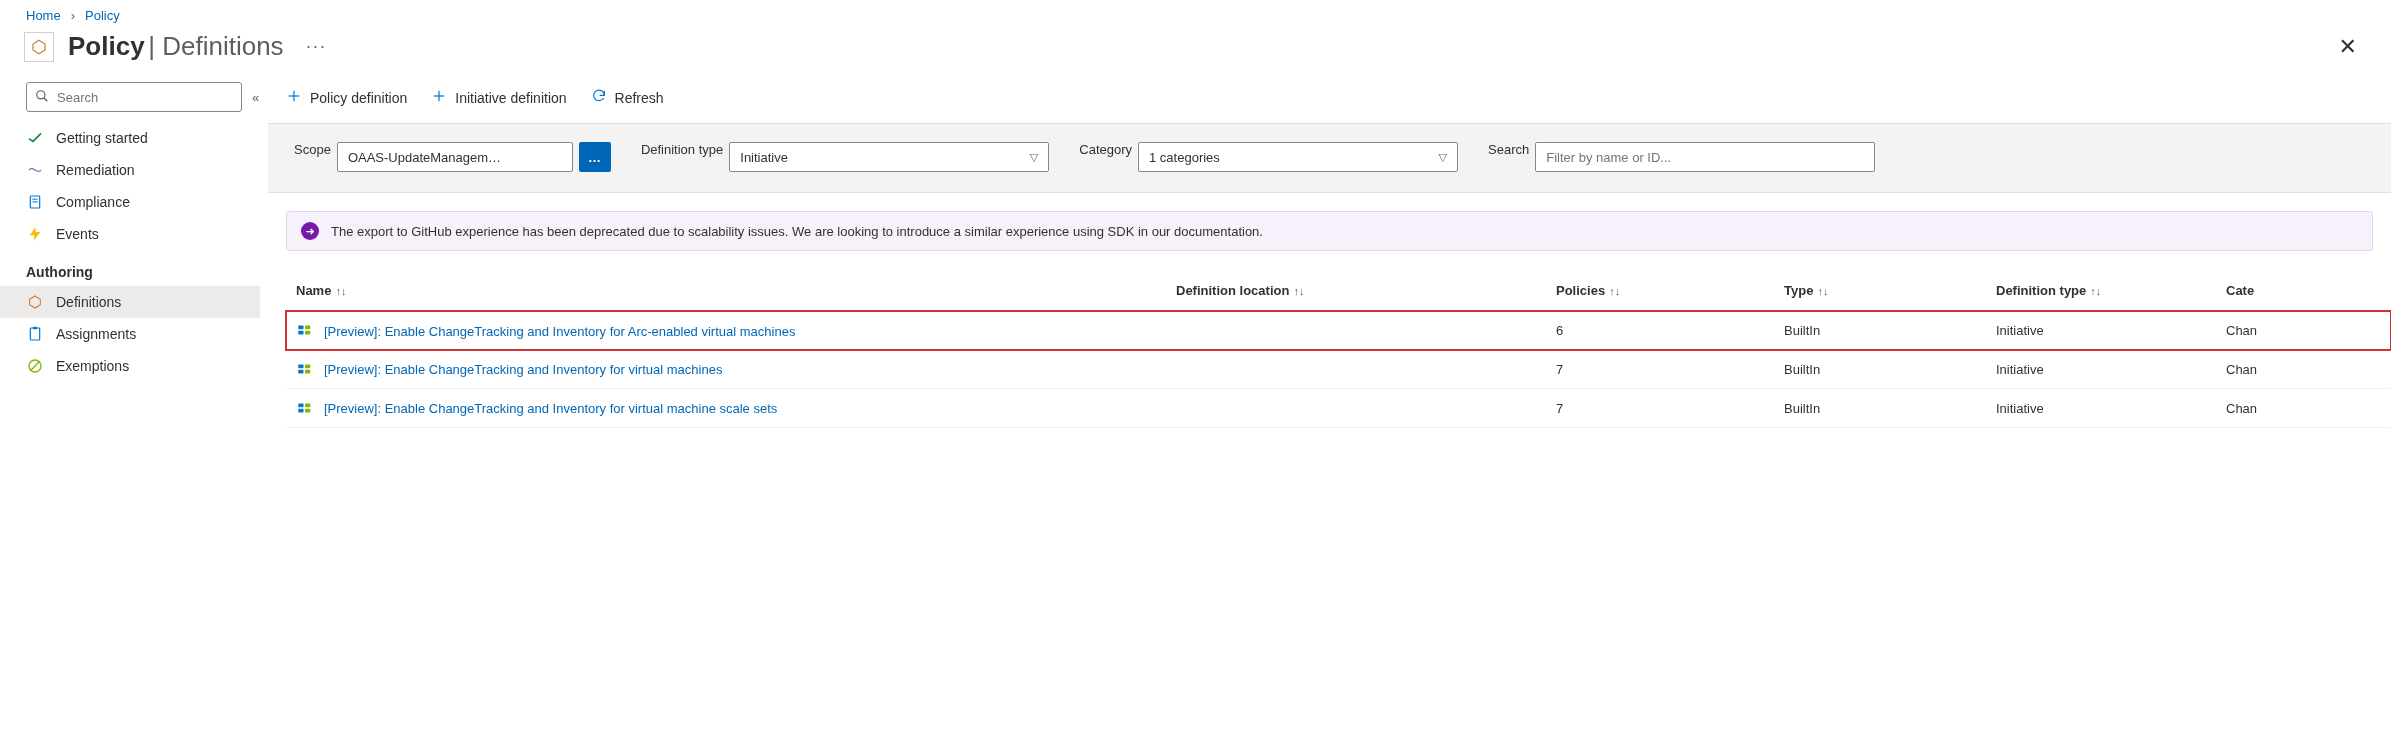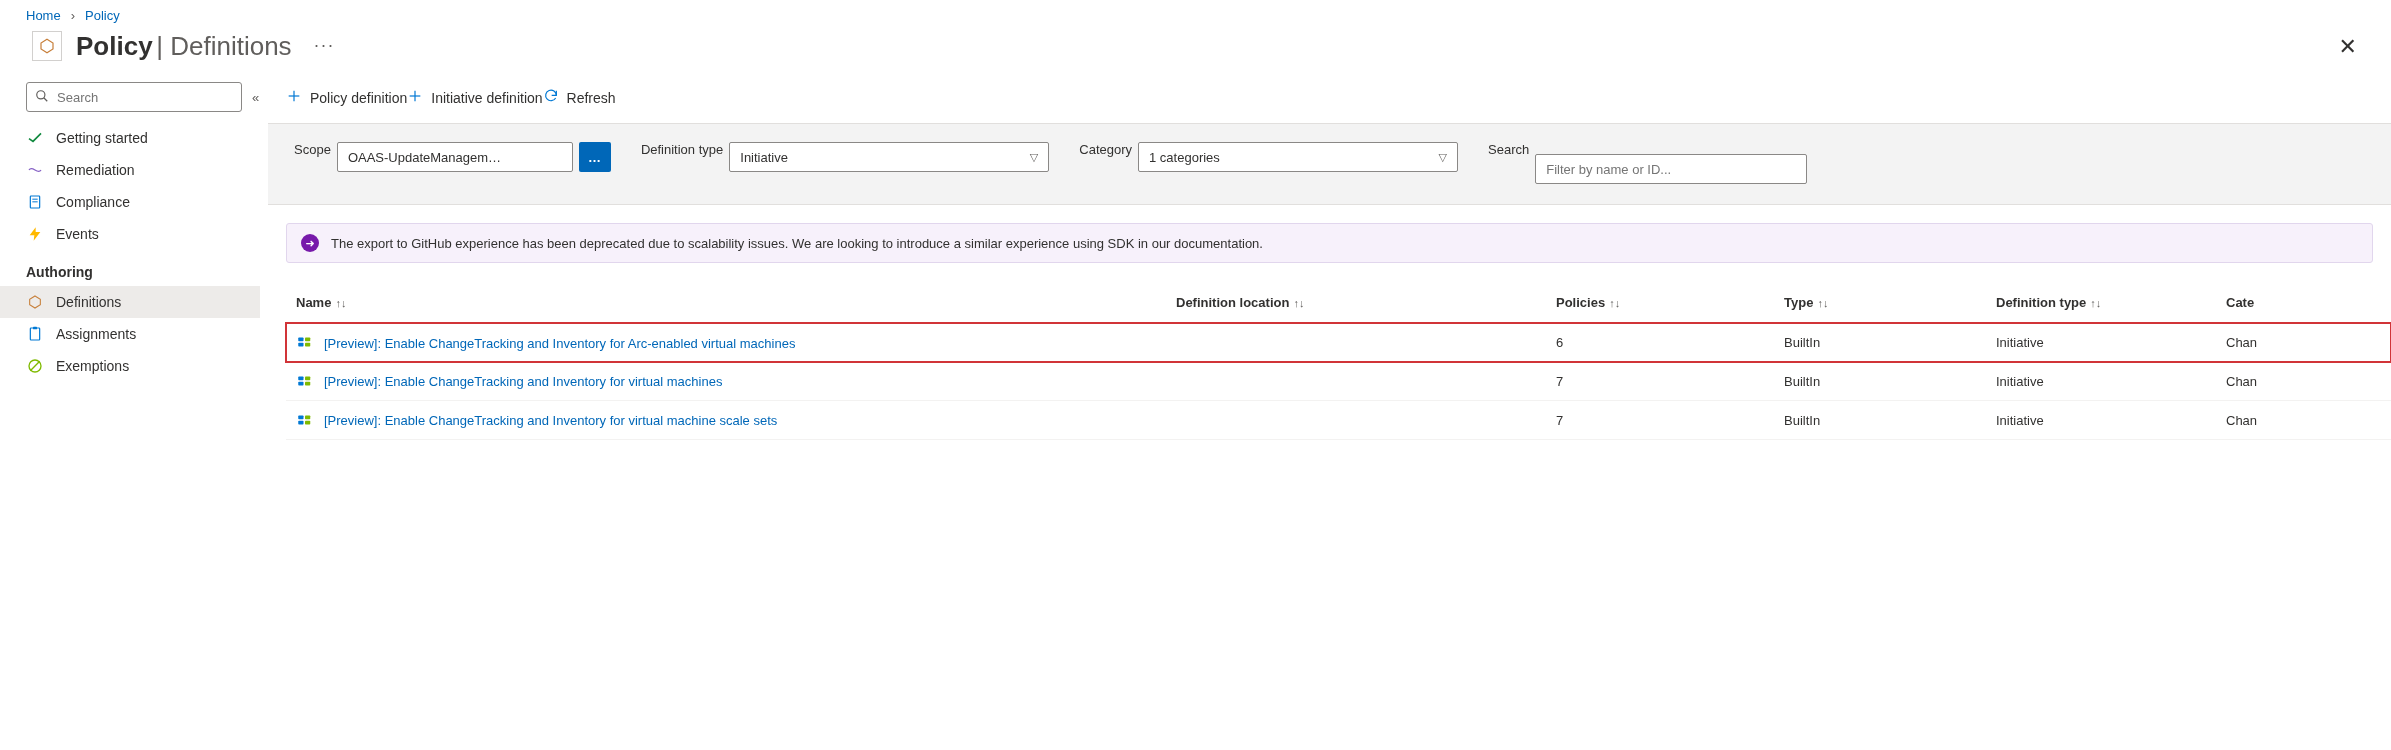--- a/index.html
+++ b/index.html
@@ -5,21 +5,21 @@
   * { box-sizing: border-box; margin: 0; padding: 0; font-family: "Segoe UI", -apple-system, sans-serif; }
   body { font-size: 13px; color: #323130; background: #fff; width: 2391px; height: 750px; overflow: hidden; }
 
   
   .breadcrumb { padding: 8px 26px 4px; font-size: 13px; display: flex; align-items: center; gap: 10px; }
   .breadcrumb span.link { color: #0067b8; cursor: pointer; }
   .breadcrumb span.sep { color: #605e5c; }
 
   
   .header-row { display: flex; align-items: center; justify-content: space-between; padding: 4px 24px 20px 24px; }
-  .header-left { display: flex; gap: 14px; margin-left: 8px; }
+  .header-left { display: flex; align-items: center; gap: 14px; }
   .header-icon { width: 30px; height: 30px; border: 1px solid #d2d0ce; display:flex; align-items:center; justify-content:center; }
   .header-title { font-size: 26px; font-weight: 600; }
   .header-sub { font-size: 26px; font-weight: 400; color: #605e5c; }
   .header-dots { color: #605e5c; font-size: 18px; letter-spacing: 1px; cursor: pointer; padding:4px 8px;}
   .header-close { font-size: 22px; color: #323130; cursor: pointer; padding: 0 10px;}
 
   
   .layout { display: flex; }
   .sidebar { width: 268px; flex-shrink: 0; padding-right: 8px; }
   .content { flex: 1; min-width: 0; }
@@ -29,35 +29,35 @@
   .sidebar-search { flex:1; display:flex; align-items:center; gap:8px; border:1px solid #8a8886; border-radius:3px; padding:4px 8px; height:30px;}
   .sidebar-search input { border:none; outline:none; flex:1; font-size:13px; }
   .collapse-chevrons { color:#605e5c; font-size:13px; cursor:pointer; }
 
   .nav-item { display:flex; align-items:center; gap:12px; padding:8px 14px 8px 26px; cursor:pointer; font-size:14px; color:#323130;}
   .nav-item.active { background:#edebe9; border-left:3px solid transparent; padding-left:23px; }
   .nav-item .icon { width:18px; display:flex; justify-content:center; }
   .nav-section { padding: 14px 14px 6px 26px; font-size:14px; font-weight:600; color:#323130;}
 
   
-  .toolbar { display:flex; align-items:center; padding: 6px 0 16px 18px; }
+  .toolbar { display:flex; align-items:center; gap:24px; padding: 6px 0 16px 18px; }
   .toolbar-btn { display:flex; align-items:center; gap:8px; color:#323130; cursor:pointer; font-size:14px;}
   .toolbar-btn .plus, .toolbar-btn .refresh-icon { color:#0067b8; }
 
   
   .filter-bar { background:#f3f3f3; padding:18px 26px 20px; display:flex; gap:30px; border-top:1px solid #e1dfdd; border-bottom:1px solid #e1dfdd;}
   .filter-group { display:flex; flex-direction:row; gap:6px; }
   .filter-label { font-size:13px; color:#323130; }
   .filter-control { height:30px; background:#fff; border:1px solid #8a8886; border-radius:2px; display:flex; align-items:center; justify-content:space-between; padding:4px 10px; font-size:13px; cursor:pointer;}
   .filter-control.scope { width:236px; }
   .scope-row { display:flex; gap:6px; }
   .scope-btn { width:32px; height:30px; background:#0067b8; color:#fff; display:flex; align-items:center; justify-content:center; border-radius:2px; letter-spacing:1px; font-weight:700; cursor:pointer;}
   .filter-control.def-type { width:320px; }
   .filter-control.category { width:320px;gap:11px; }
-  .filter-control.search-box { width:272px;margin-top:12px; }
+  .filter-control.search-box { width:340px; }
   .filter-control input { border:none; outline:none; flex:1; font-size:13px; width:100%; }
   .chev { color:#605e5c; font-size:11px; }
 
   
   .banner { margin:18px 18px 0; background:#f7f1fb; border:1px solid #e1d6ed; border-radius:3px; padding:10px 14px; display:flex; align-items:center; gap:12px; font-size:13px; color:#323130;}
   .banner-icon { width:18px; height:18px; border-radius:50%; background:#7719aa; color:#fff; display:flex; align-items:center; justify-content:center; font-size:11px; flex-shrink:0;}
 
   
   .table-wrap { padding: 24px 0 0 18px; }
   table { width:100%; border-collapse: collapse; table-layout: fixed; }

